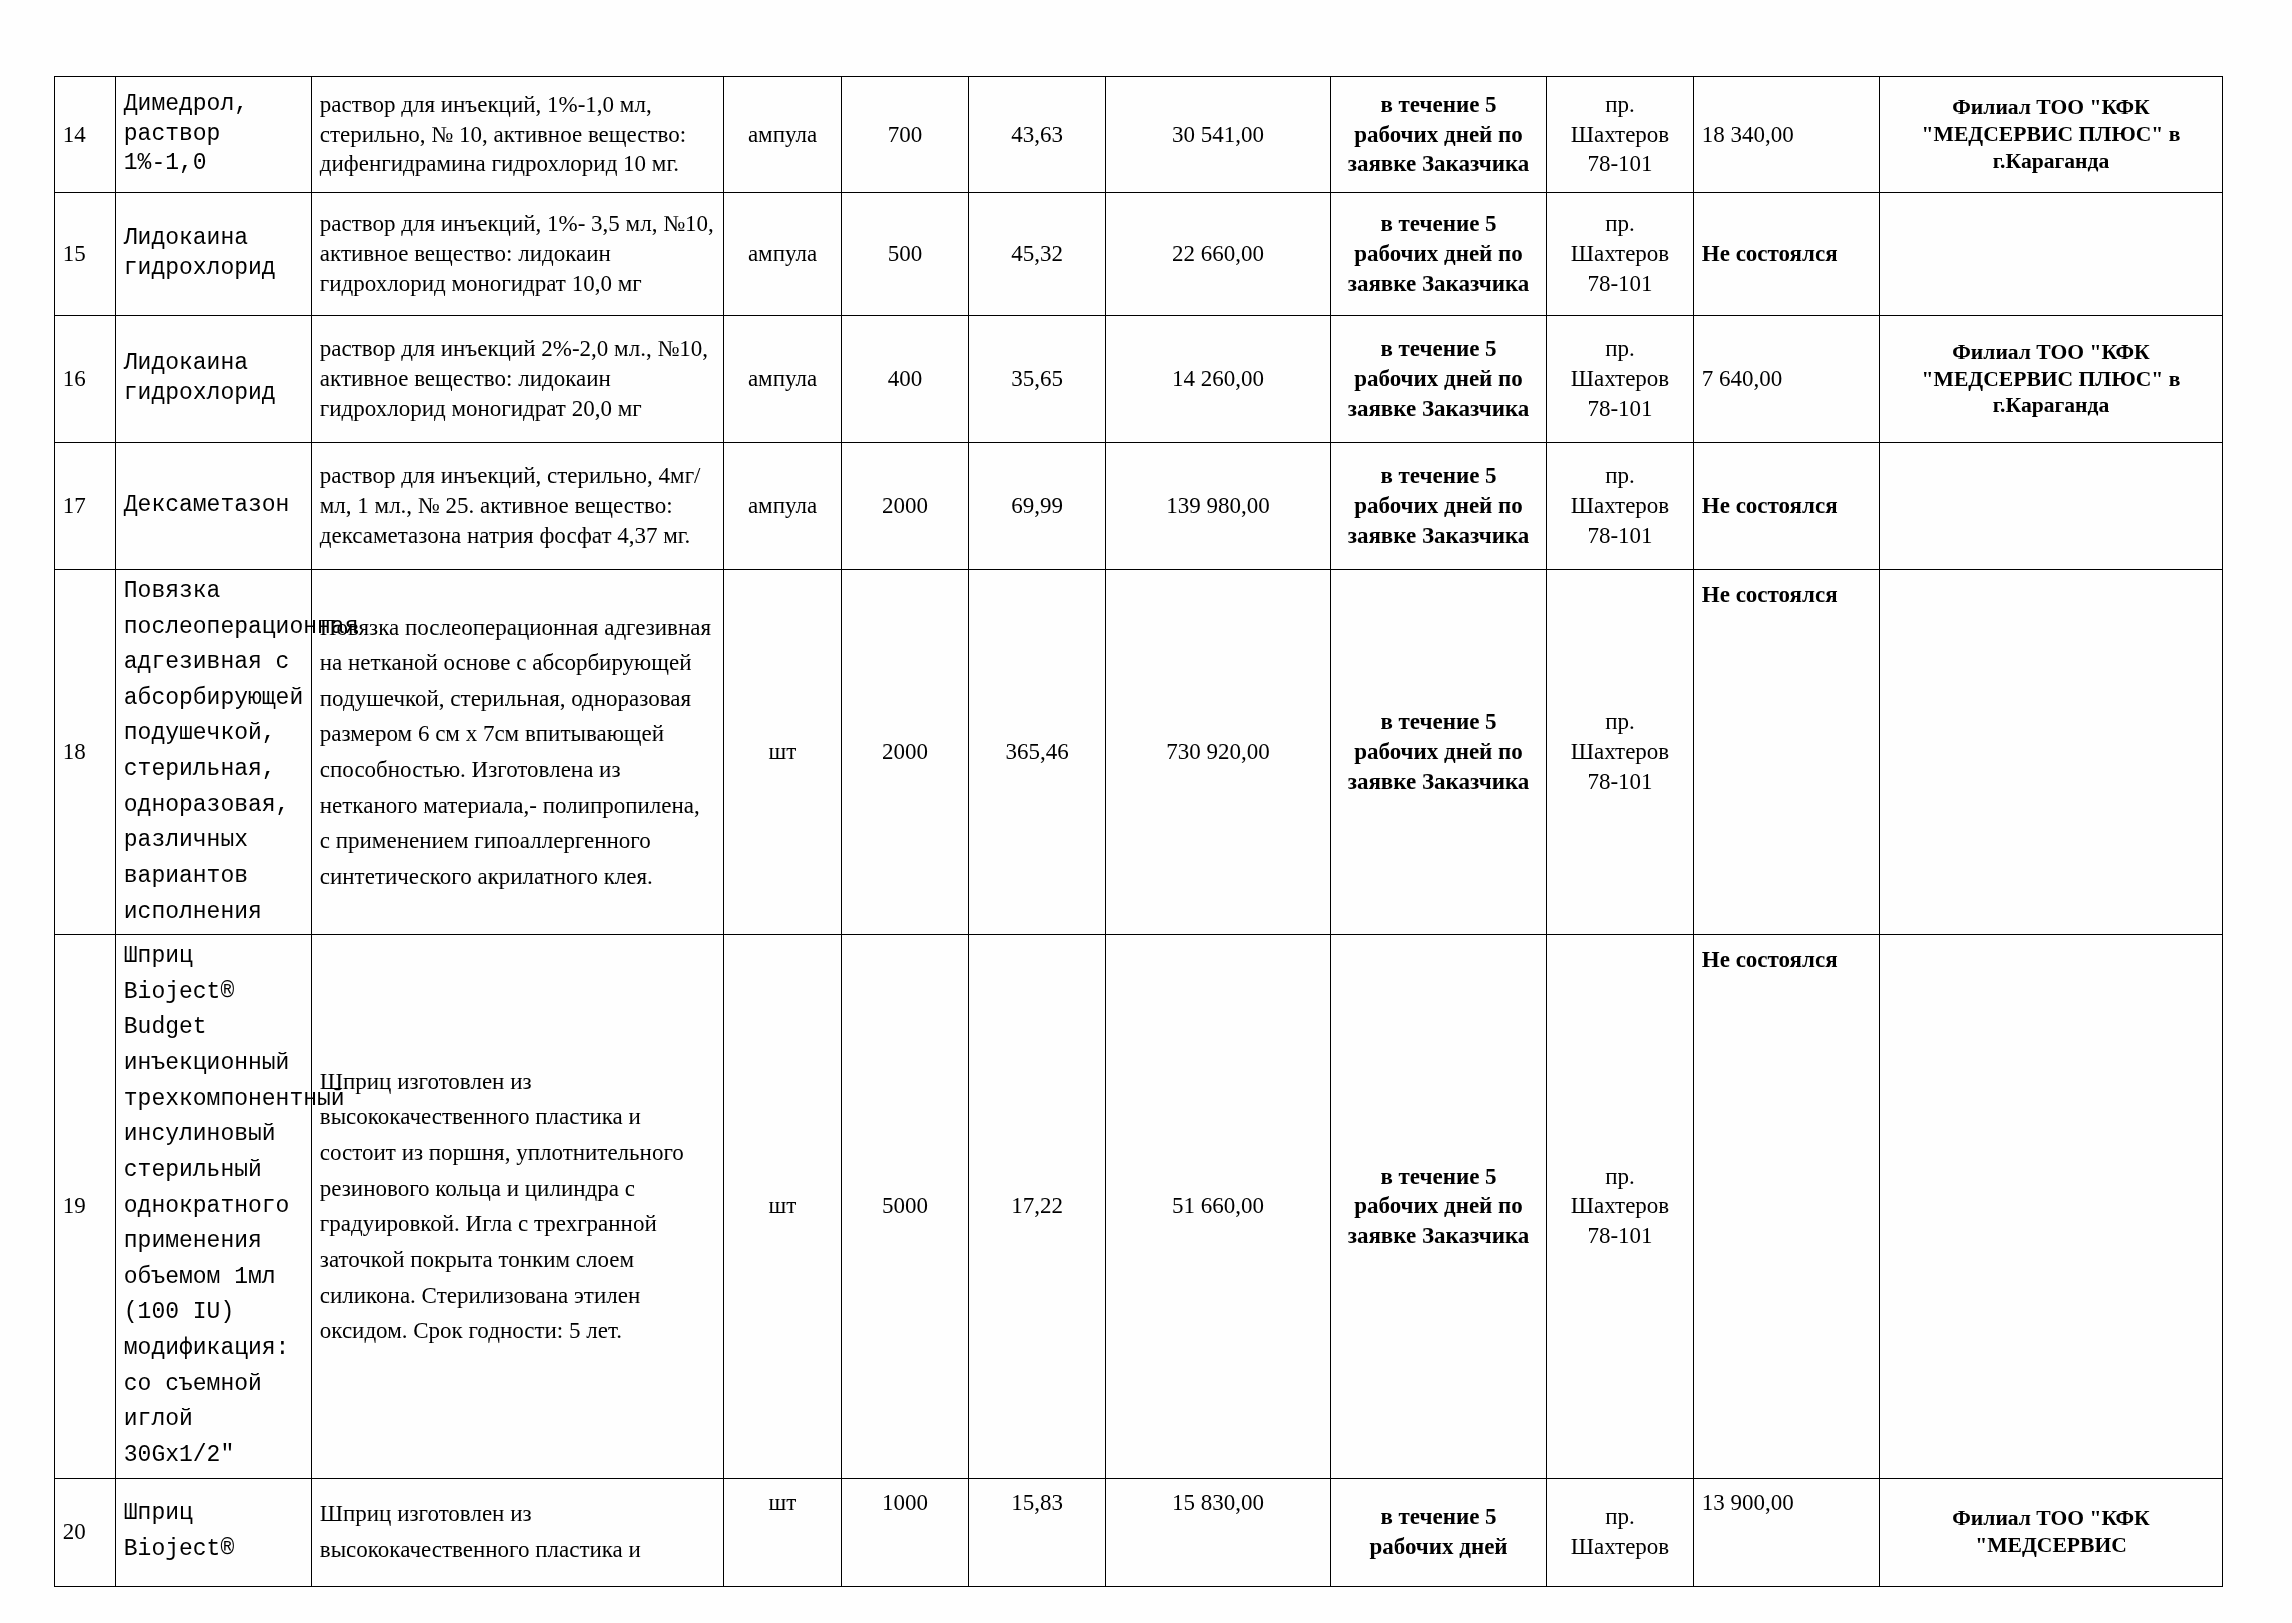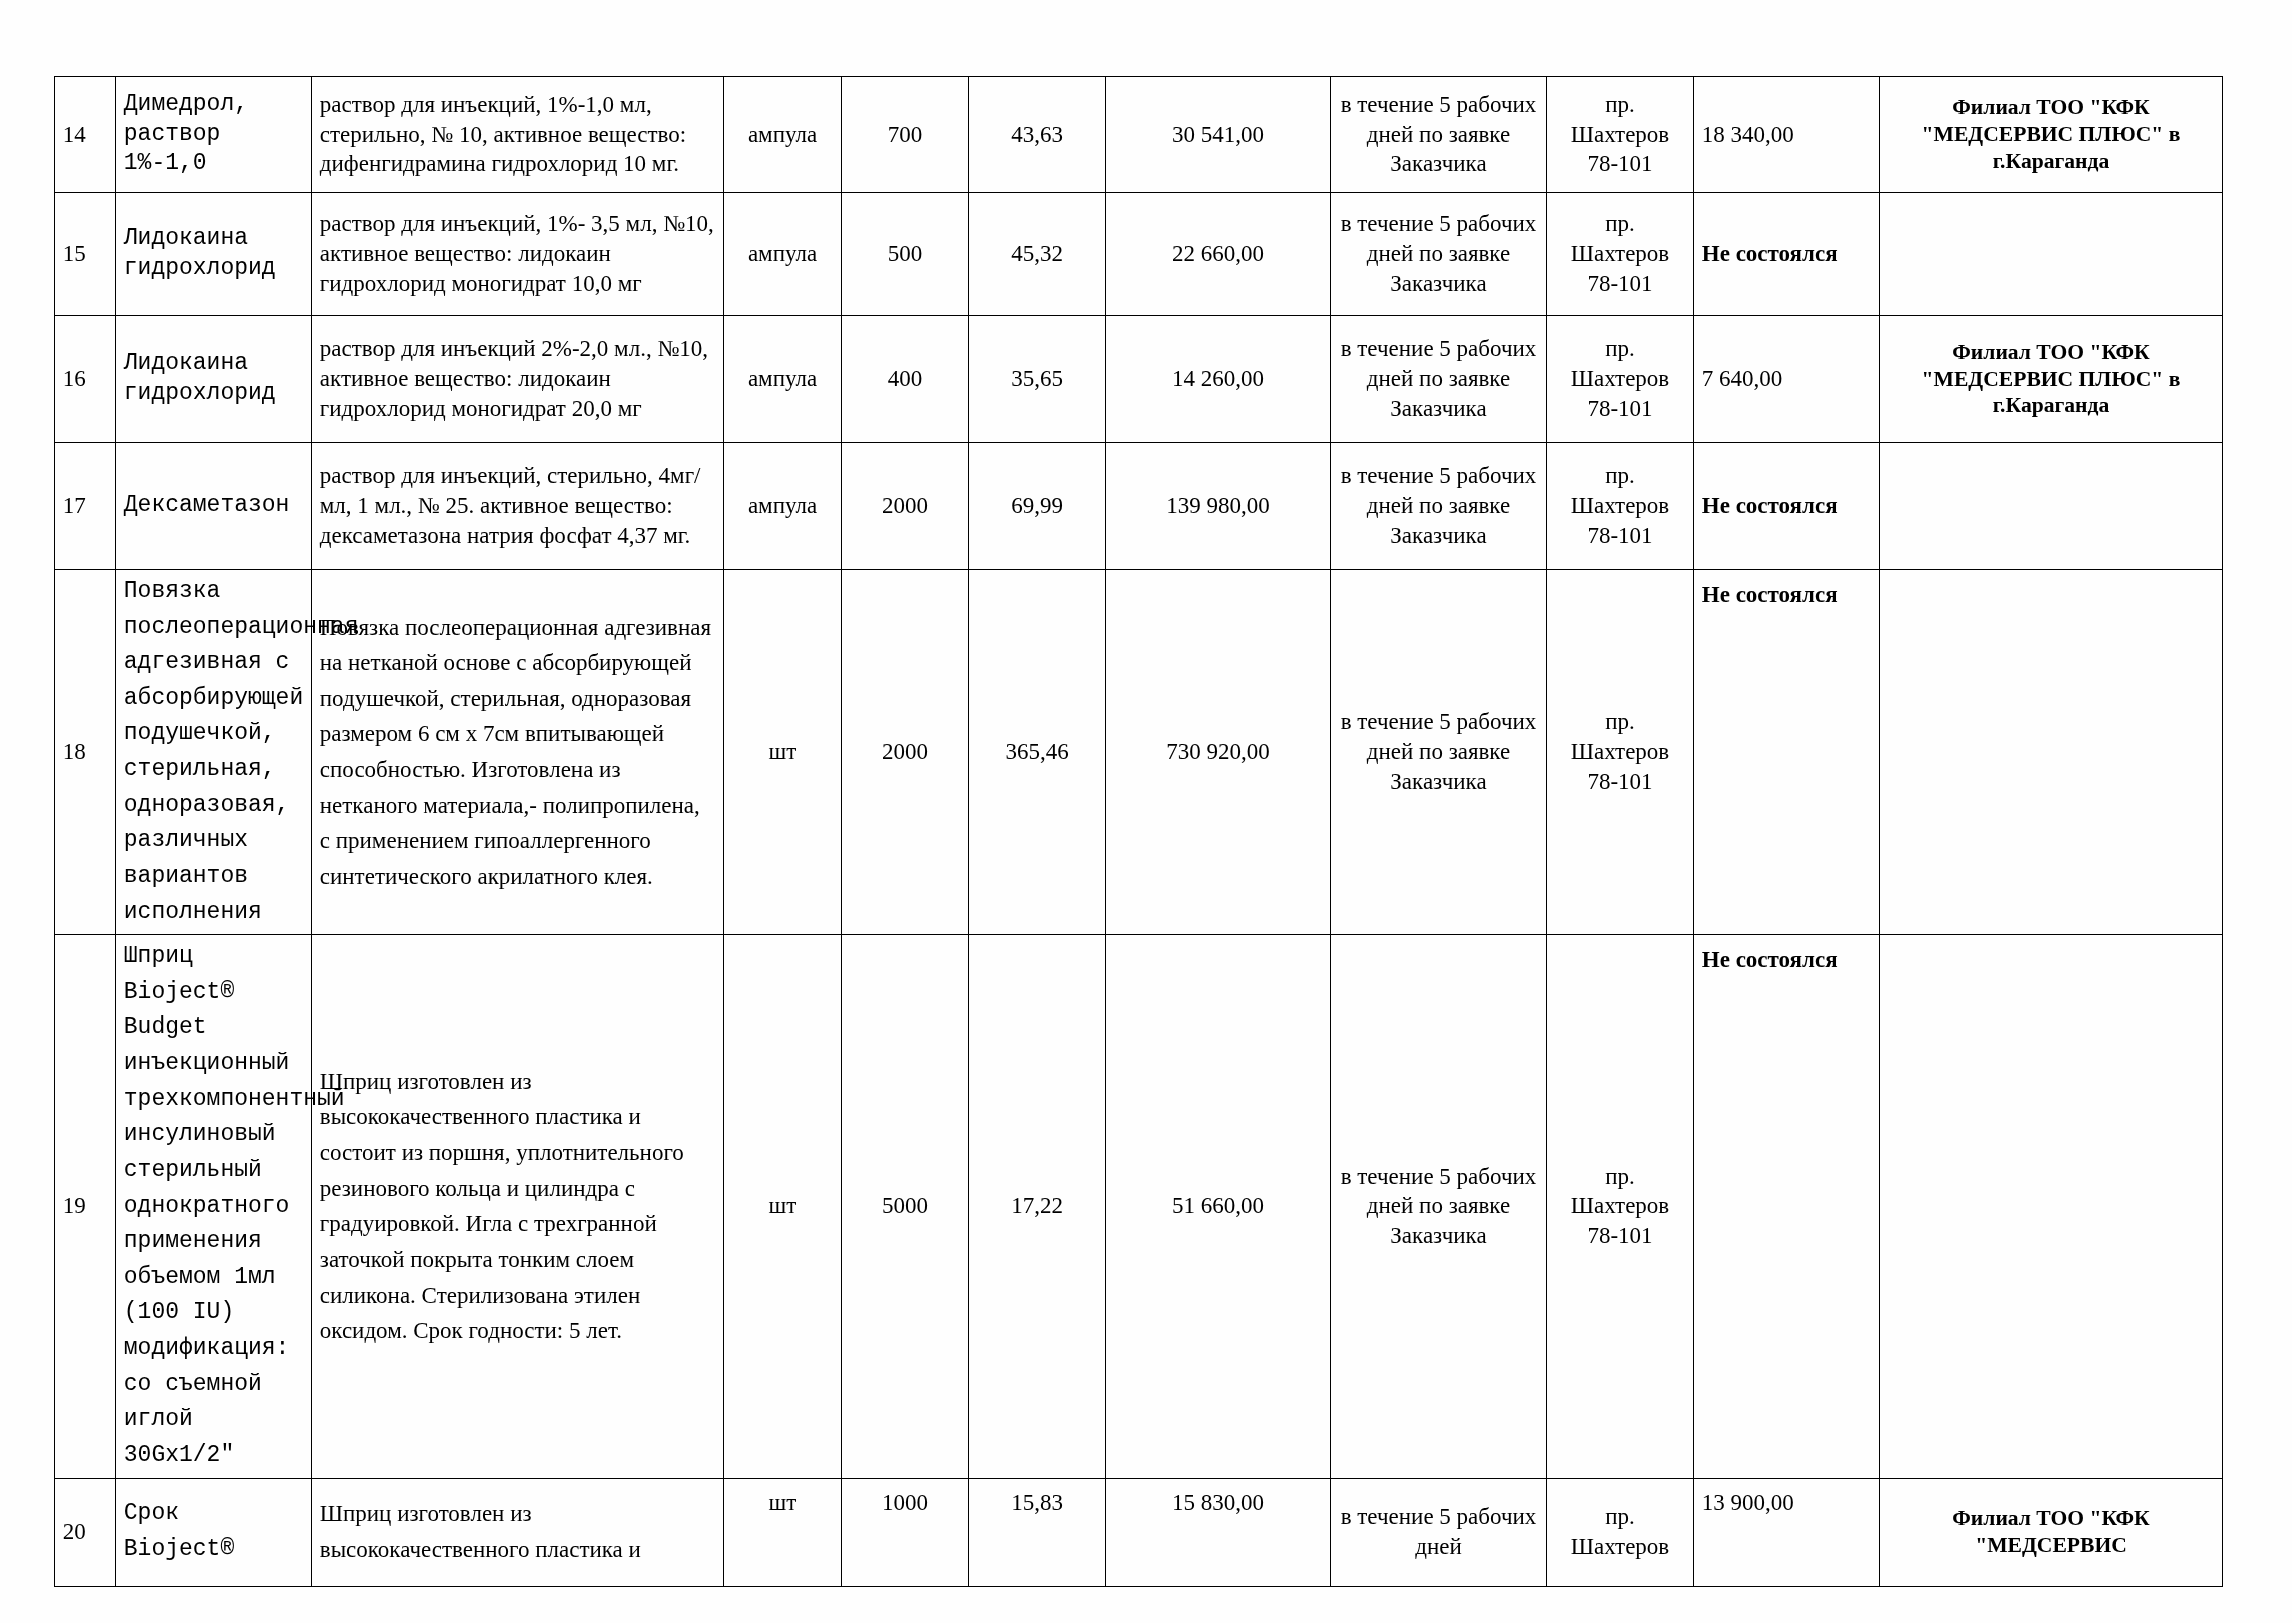--- a/index.html
+++ b/index.html
@@ -56,20 +56,21 @@
     padding-top: 9.8px;
   }
   td.unit, td.qty, td.price, td.sum {
     text-align: center;
   }
   td.sum { text-align: center; }
   td.term {
     text-align: center;
     vertical-align: top;
     padding-top: 9.8px;
+    font-weight: bold;
   }
   td.addr {
     text-align: center;
     vertical-align: top;
     padding-top: 9.8px;
   }
   td.res {
     text-align: left;
   }
   td.res.bold { font-weight: bold; }
@@ -184,21 +185,21 @@
           <td class="price">17,22</td>
           <td class="sum">51 660,00</td>
           <td class="term">в течение 5 рабочих дней по заявке Заказчика</td>
           <td class="addr">пр. Шахтеров 78-101</td>
           <td class="res bold" style="vertical-align:top;padding-top:9.8px">Не состоялся</td>
           <td class="supp"></td>
         </tr>
 
         <tr style="height:108px">
           <td class="num">20</td>
-          <td class="name tall-name">Срок Bioject®</td>
+          <td class="name tall-name">Шприц Bioject®</td>
           <td class="desc desc-loose">Шприц изготовлен из высококачественного пластика и</td>
           <td class="unit" style="vertical-align:top;padding-top:9.8px">шт</td>
           <td class="qty" style="vertical-align:top;padding-top:9.8px">1000</td>
           <td class="price" style="vertical-align:top;padding-top:9.8px">15,83</td>
           <td class="sum" style="vertical-align:top;padding-top:9.8px">15 830,00</td>
           <td class="term">в течение 5 рабочих дней</td>
           <td class="addr">пр. Шахтеров</td>
           <td class="res" style="vertical-align:top;padding-top:9.8px">13 900,00</td>
           <td class="supp">Филиал ТОО "КФК "МЕДСЕРВИС</td>
         </tr>

